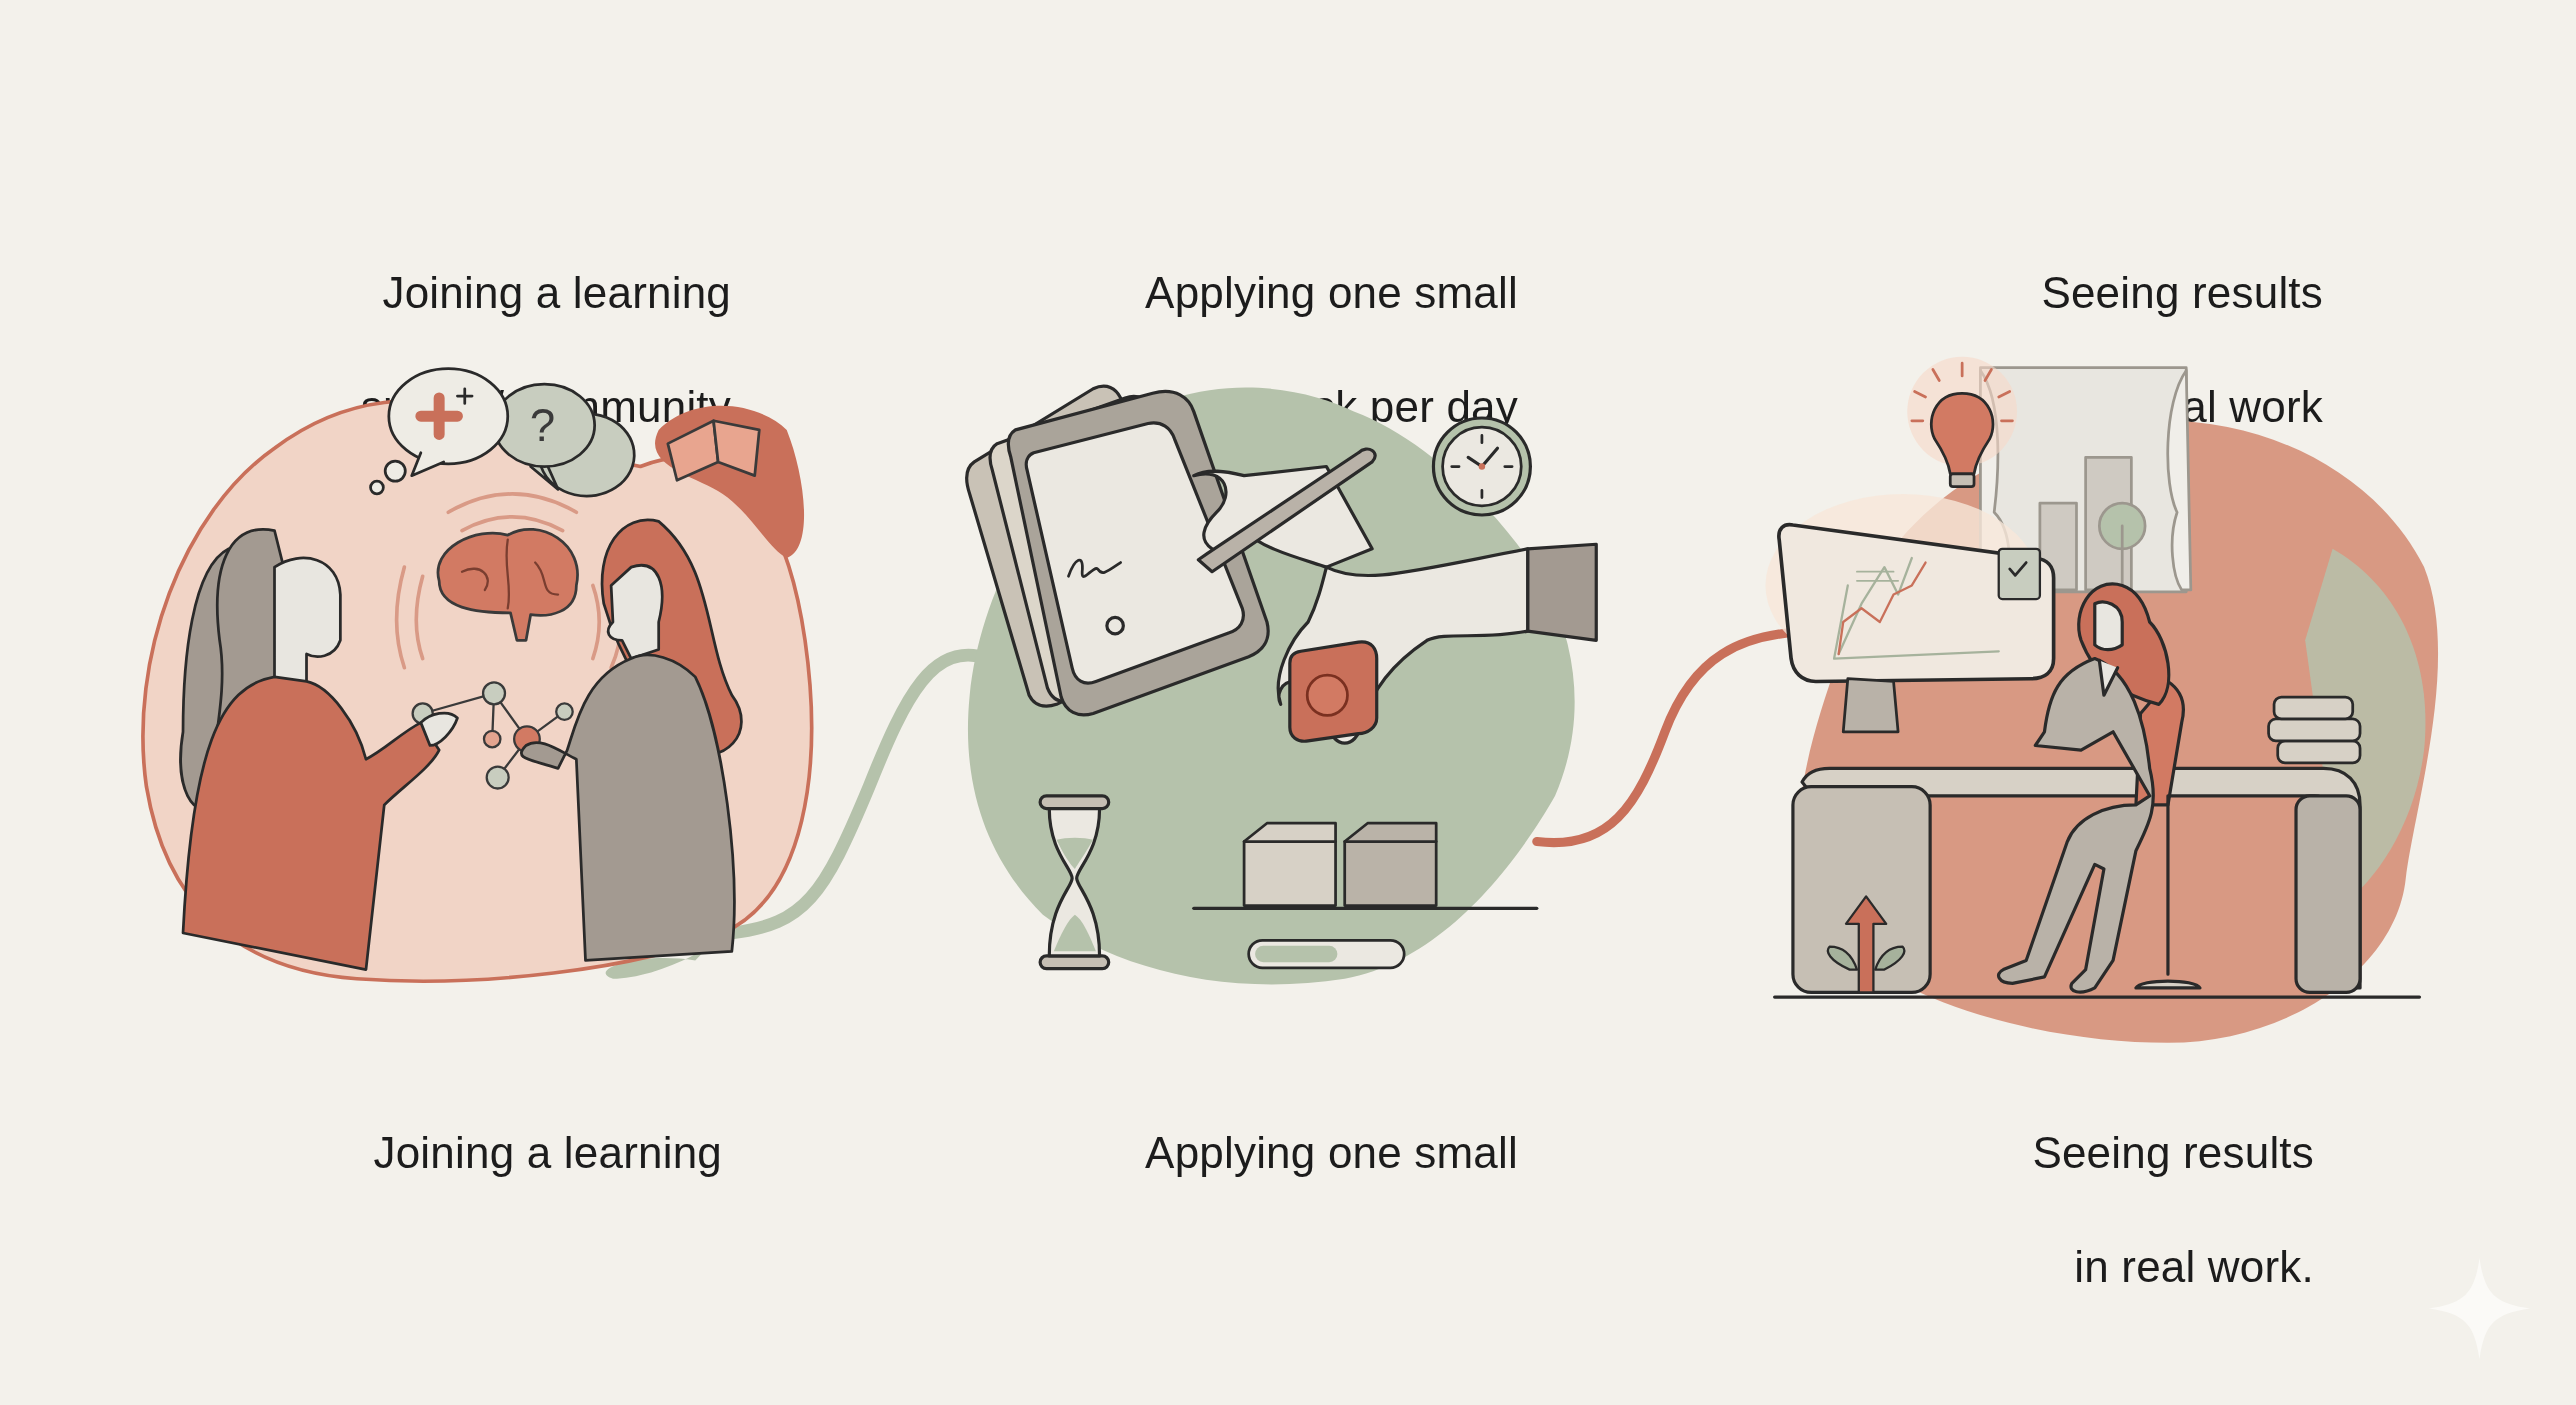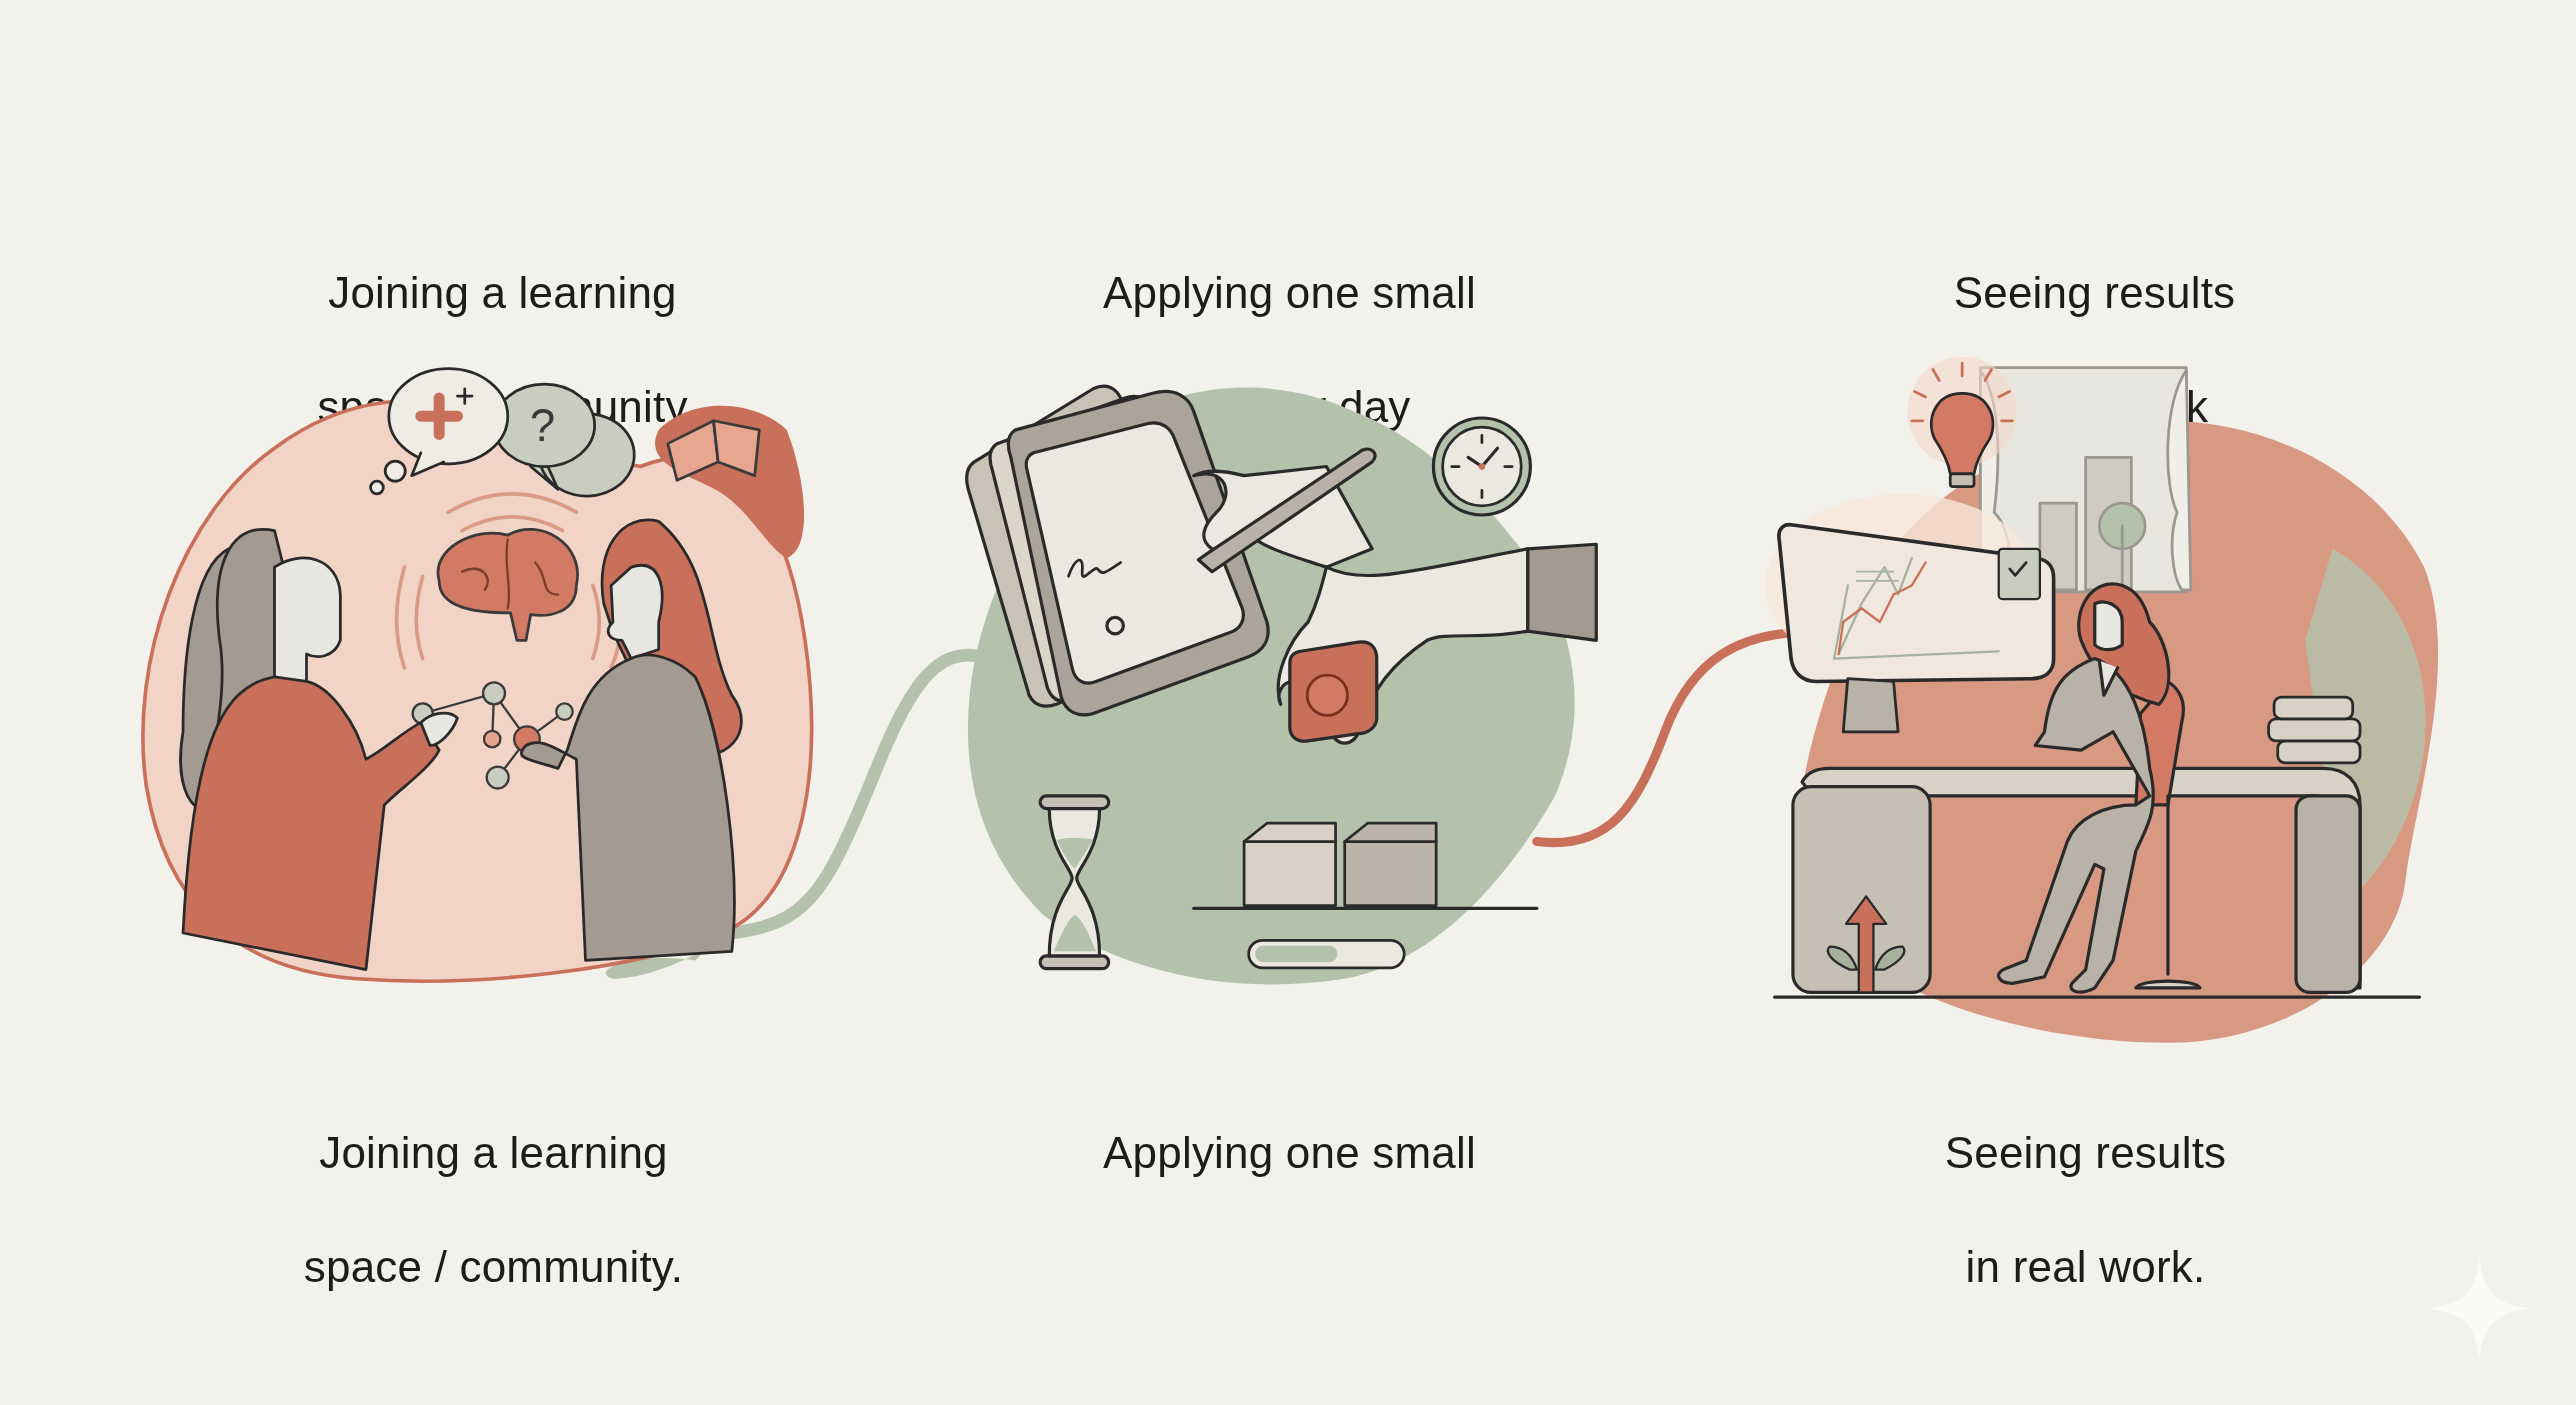--- a/index.html
+++ b/index.html
@@ -4,21 +4,21 @@
 <style>
   html, body { margin:0; padding:0; }
   body {
     width:2576px; height:1405px; overflow:hidden;
     background:#f3f1eb;
     font-family:"Liberation Sans", "DejaVu Sans", sans-serif;
     position:relative;
   }
   .stage { position:absolute; left:0; top:0; width:2576px; height:1405px; }
   .label {
-    position:absolute; text-align:center; color:#1c1c1c;
+    position:absolute; text-align:right; color:#1c1c1c;
     font-size:44px; line-height:57px; font-weight:400; letter-spacing:0.2px;
     white-space:pre-line;
   }
   .label span { display:block; }
   svg.art { position:absolute; left:0; top:0; }
   .sparkle { position:absolute; left:2429px; top:1258px; width:101px; height:101px; }
 </style>
 </head>
 <body>
 
@@ -225,21 +225,20 @@
         <path d="M2320,640 C2285,630 2265,670 2275,700 C2290,740 2320,760 2360,770 C2380,750 2370,700 2350,680 C2345,660 2335,645 2320,640 Z" fill="#c9705a"></path>
         <path d="M2290,660 C2300,655 2320,660 2320,680 L2320,705 C2310,712 2298,712 2290,705 Z" fill="#e8e6e0"></path>
         <path d="M2290,720 C2250,735 2240,760 2235,800 L2225,815 L2275,820 L2310,800 L2350,870 L2335,880 C2300,880 2270,895 2260,920 L2215,1050 L2190,1060 C2180,1065 2185,1075 2200,1075 L2235,1068 L2290,945 L2300,950 L2280,1060 L2265,1075 C2260,1085 2275,1088 2290,1080 L2310,1050 L2335,930 C2350,900 2360,880 2350,840 C2345,790 2330,735 2290,720 Z" fill="#b9b2a8"></path>
         <path d="M2295,722 L2300,760 L2315,730" fill="#e8e6e0"></path>
       </g>
     </g>
   </svg>
 
   <div class="label" style="left:265px; top:1067px; width:457px;">
     <span>Joining a learning</span>
-    <span>space / community.</span>
   </div>
   <div class="label" style="left:1061px; top:1067px; width:457px;">
     <span>Applying one small</span>
   </div>
   <div class="label" style="left:1857px; top:1067px; width:457px;">
     <span>Seeing results</span>
     <span>in real work.</span>
   </div>
 
   <svg class="sparkle" viewBox="0 0 100 100">

